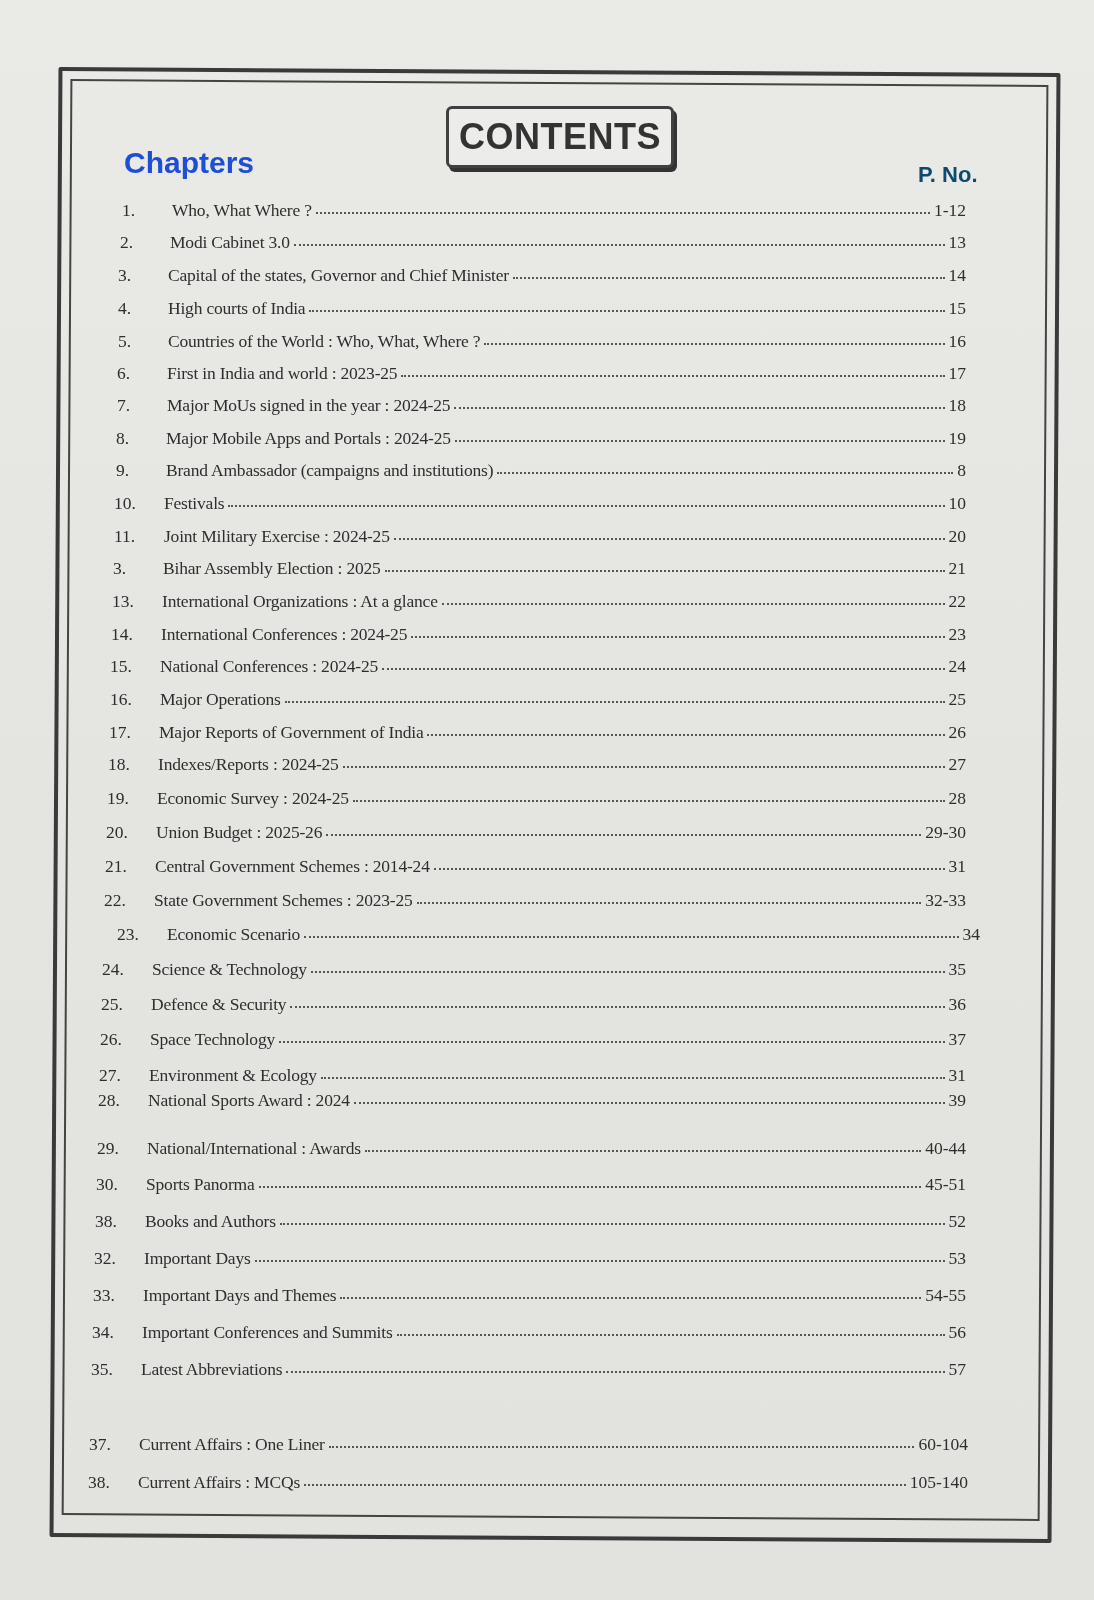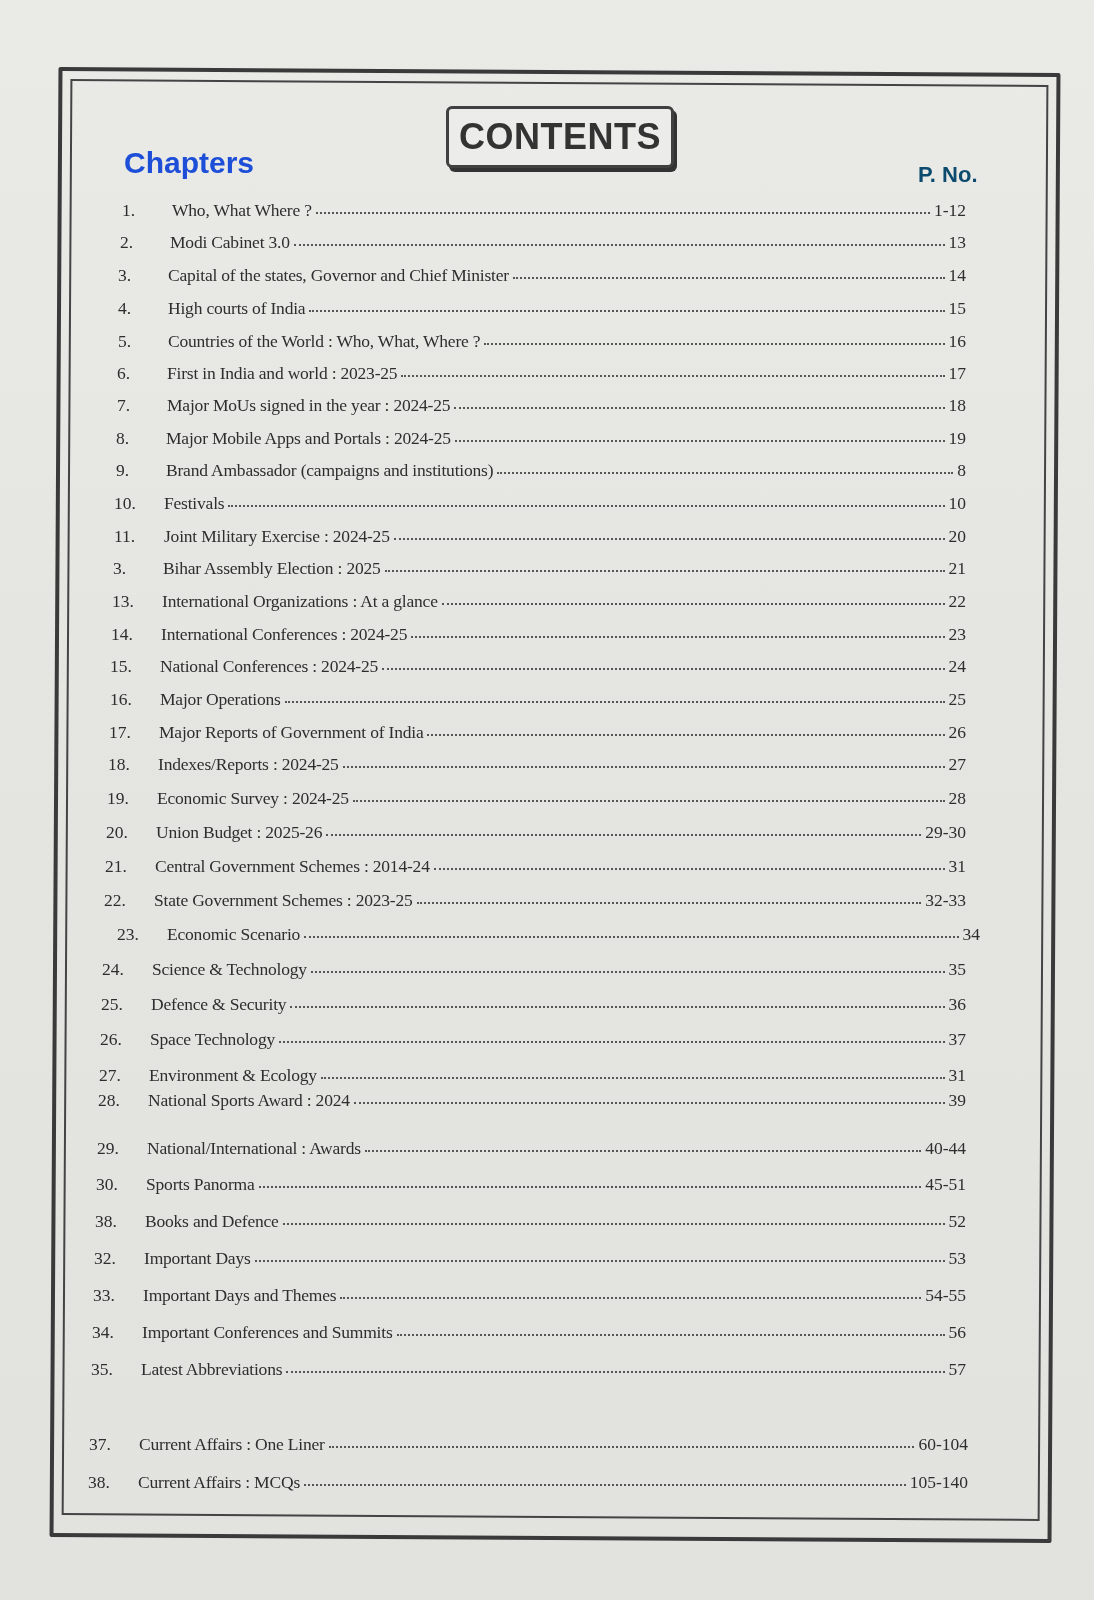--- a/index.html
+++ b/index.html
@@ -305,21 +305,21 @@
       <span class="toc-page">40-44</span>
     </div>
     <div class="toc-row" style="left: 96px; top: 1174px; width: 870px;">
       <span class="toc-num">30.</span>
       <span class="toc-title">Sports Panorma</span>
       <span class="toc-leader"></span>
       <span class="toc-page">45-51</span>
     </div>
     <div class="toc-row" style="left: 95px; top: 1211px; width: 871px;">
       <span class="toc-num">38.</span>
-      <span class="toc-title">Books and Defence</span>
+      <span class="toc-title">Books and Authors</span>
       <span class="toc-leader"></span>
       <span class="toc-page">52</span>
     </div>
     <div class="toc-row" style="left: 94px; top: 1248px; width: 872px;">
       <span class="toc-num">32.</span>
       <span class="toc-title">Important Days</span>
       <span class="toc-leader"></span>
       <span class="toc-page">53</span>
     </div>
     <div class="toc-row" style="left: 93px; top: 1285px; width: 873px;">

